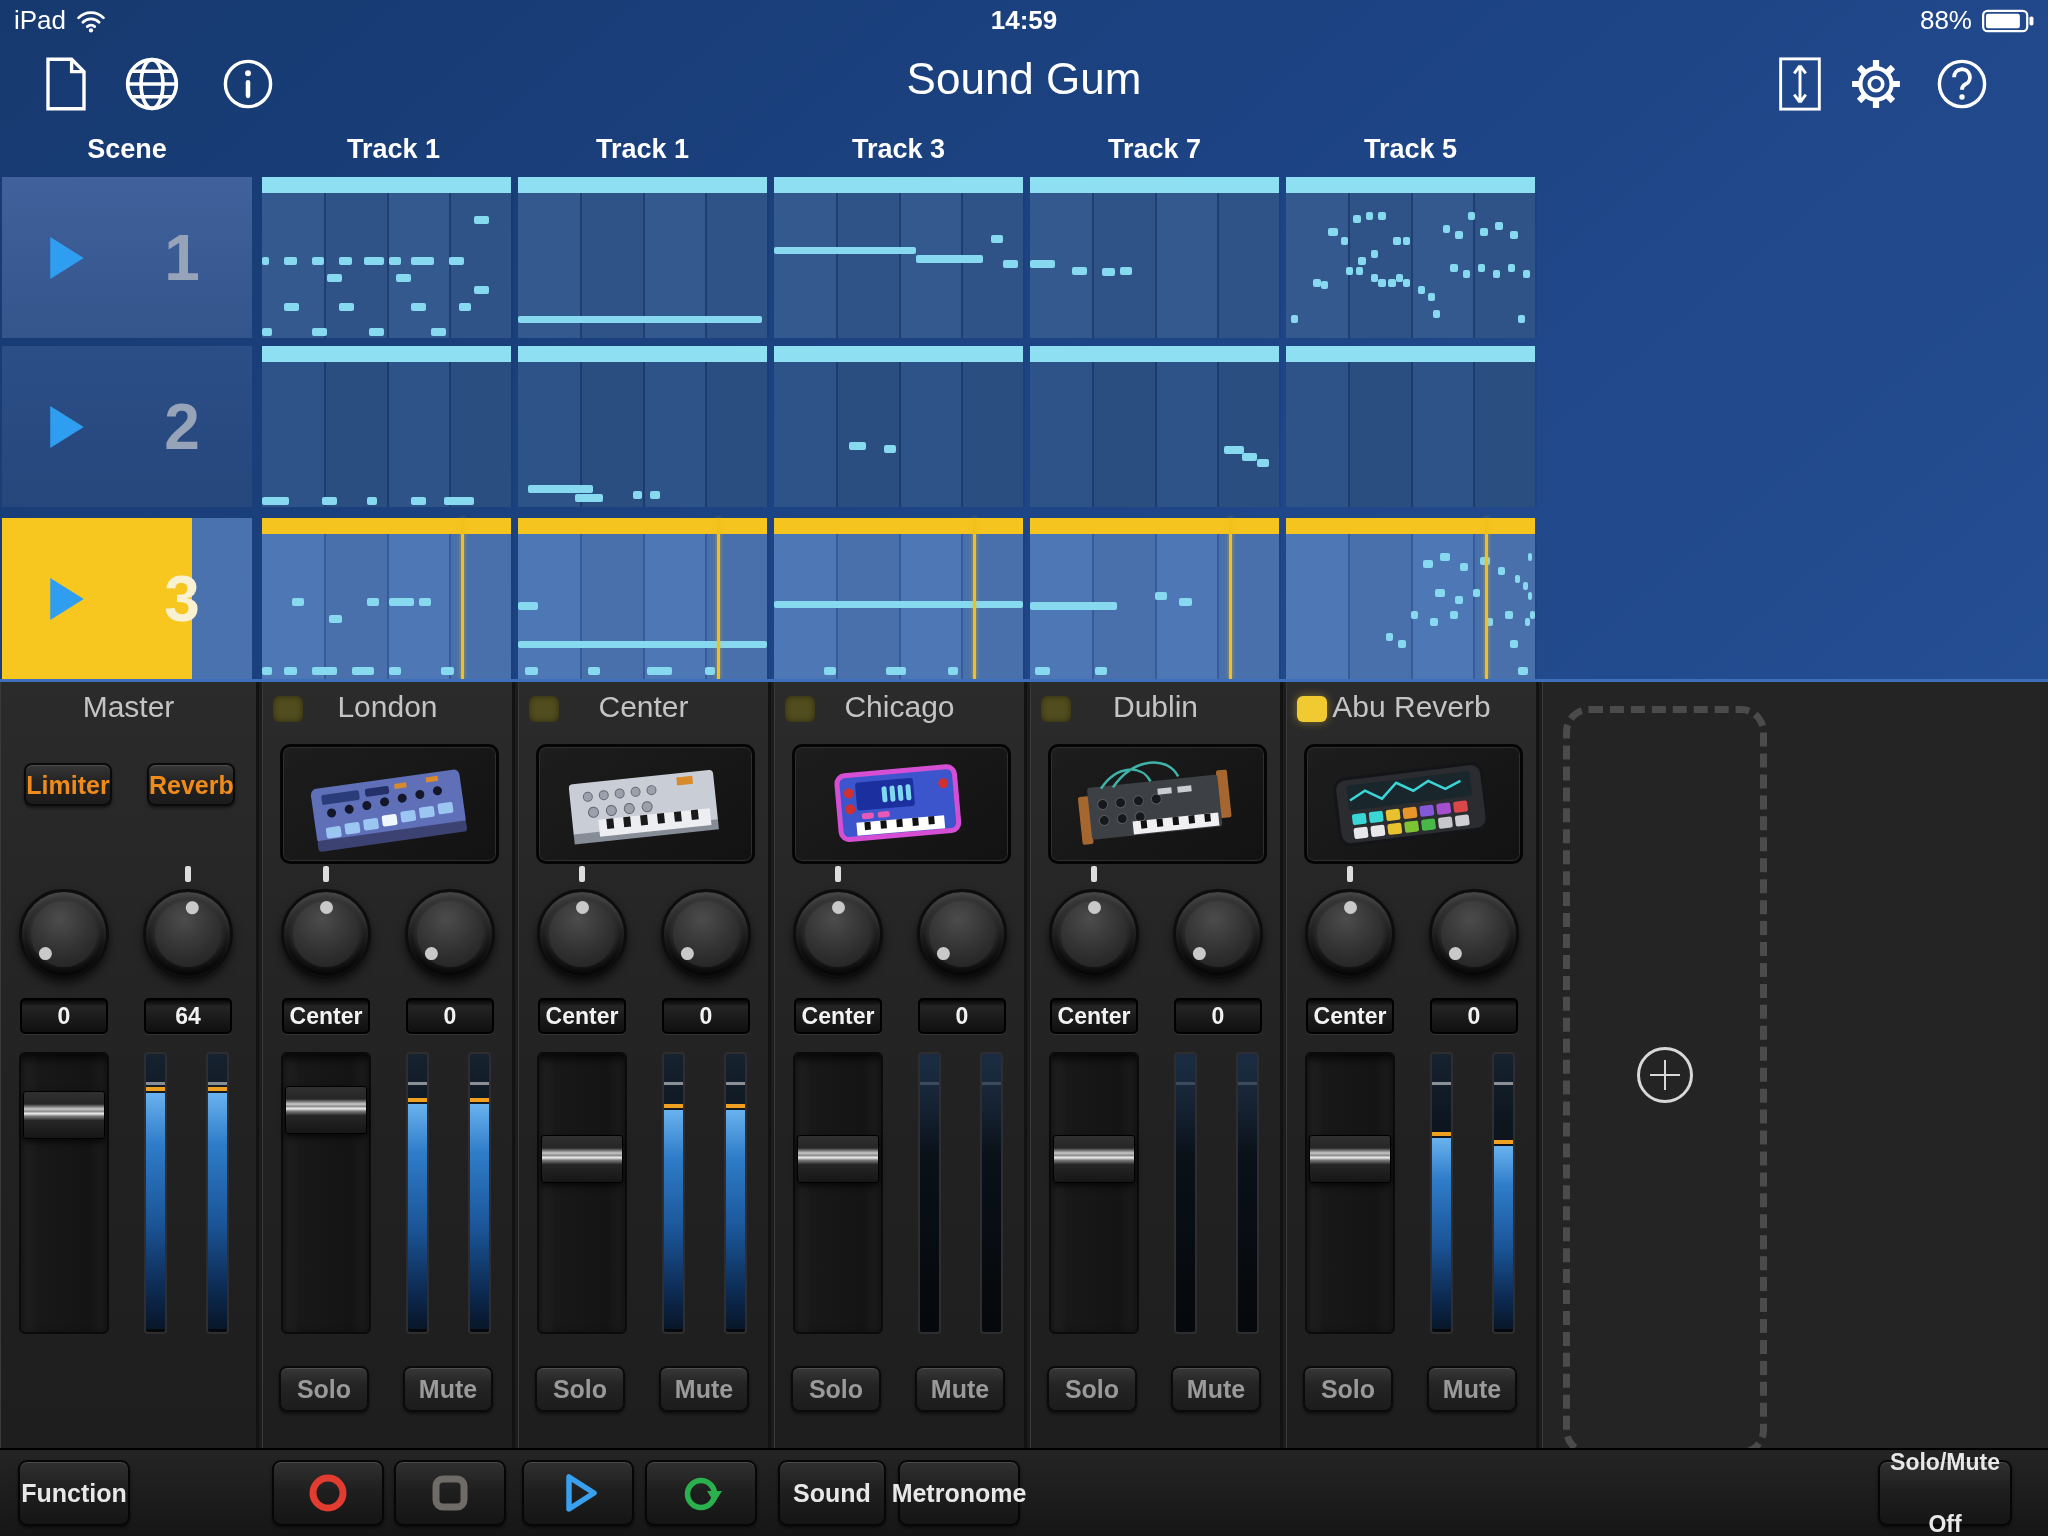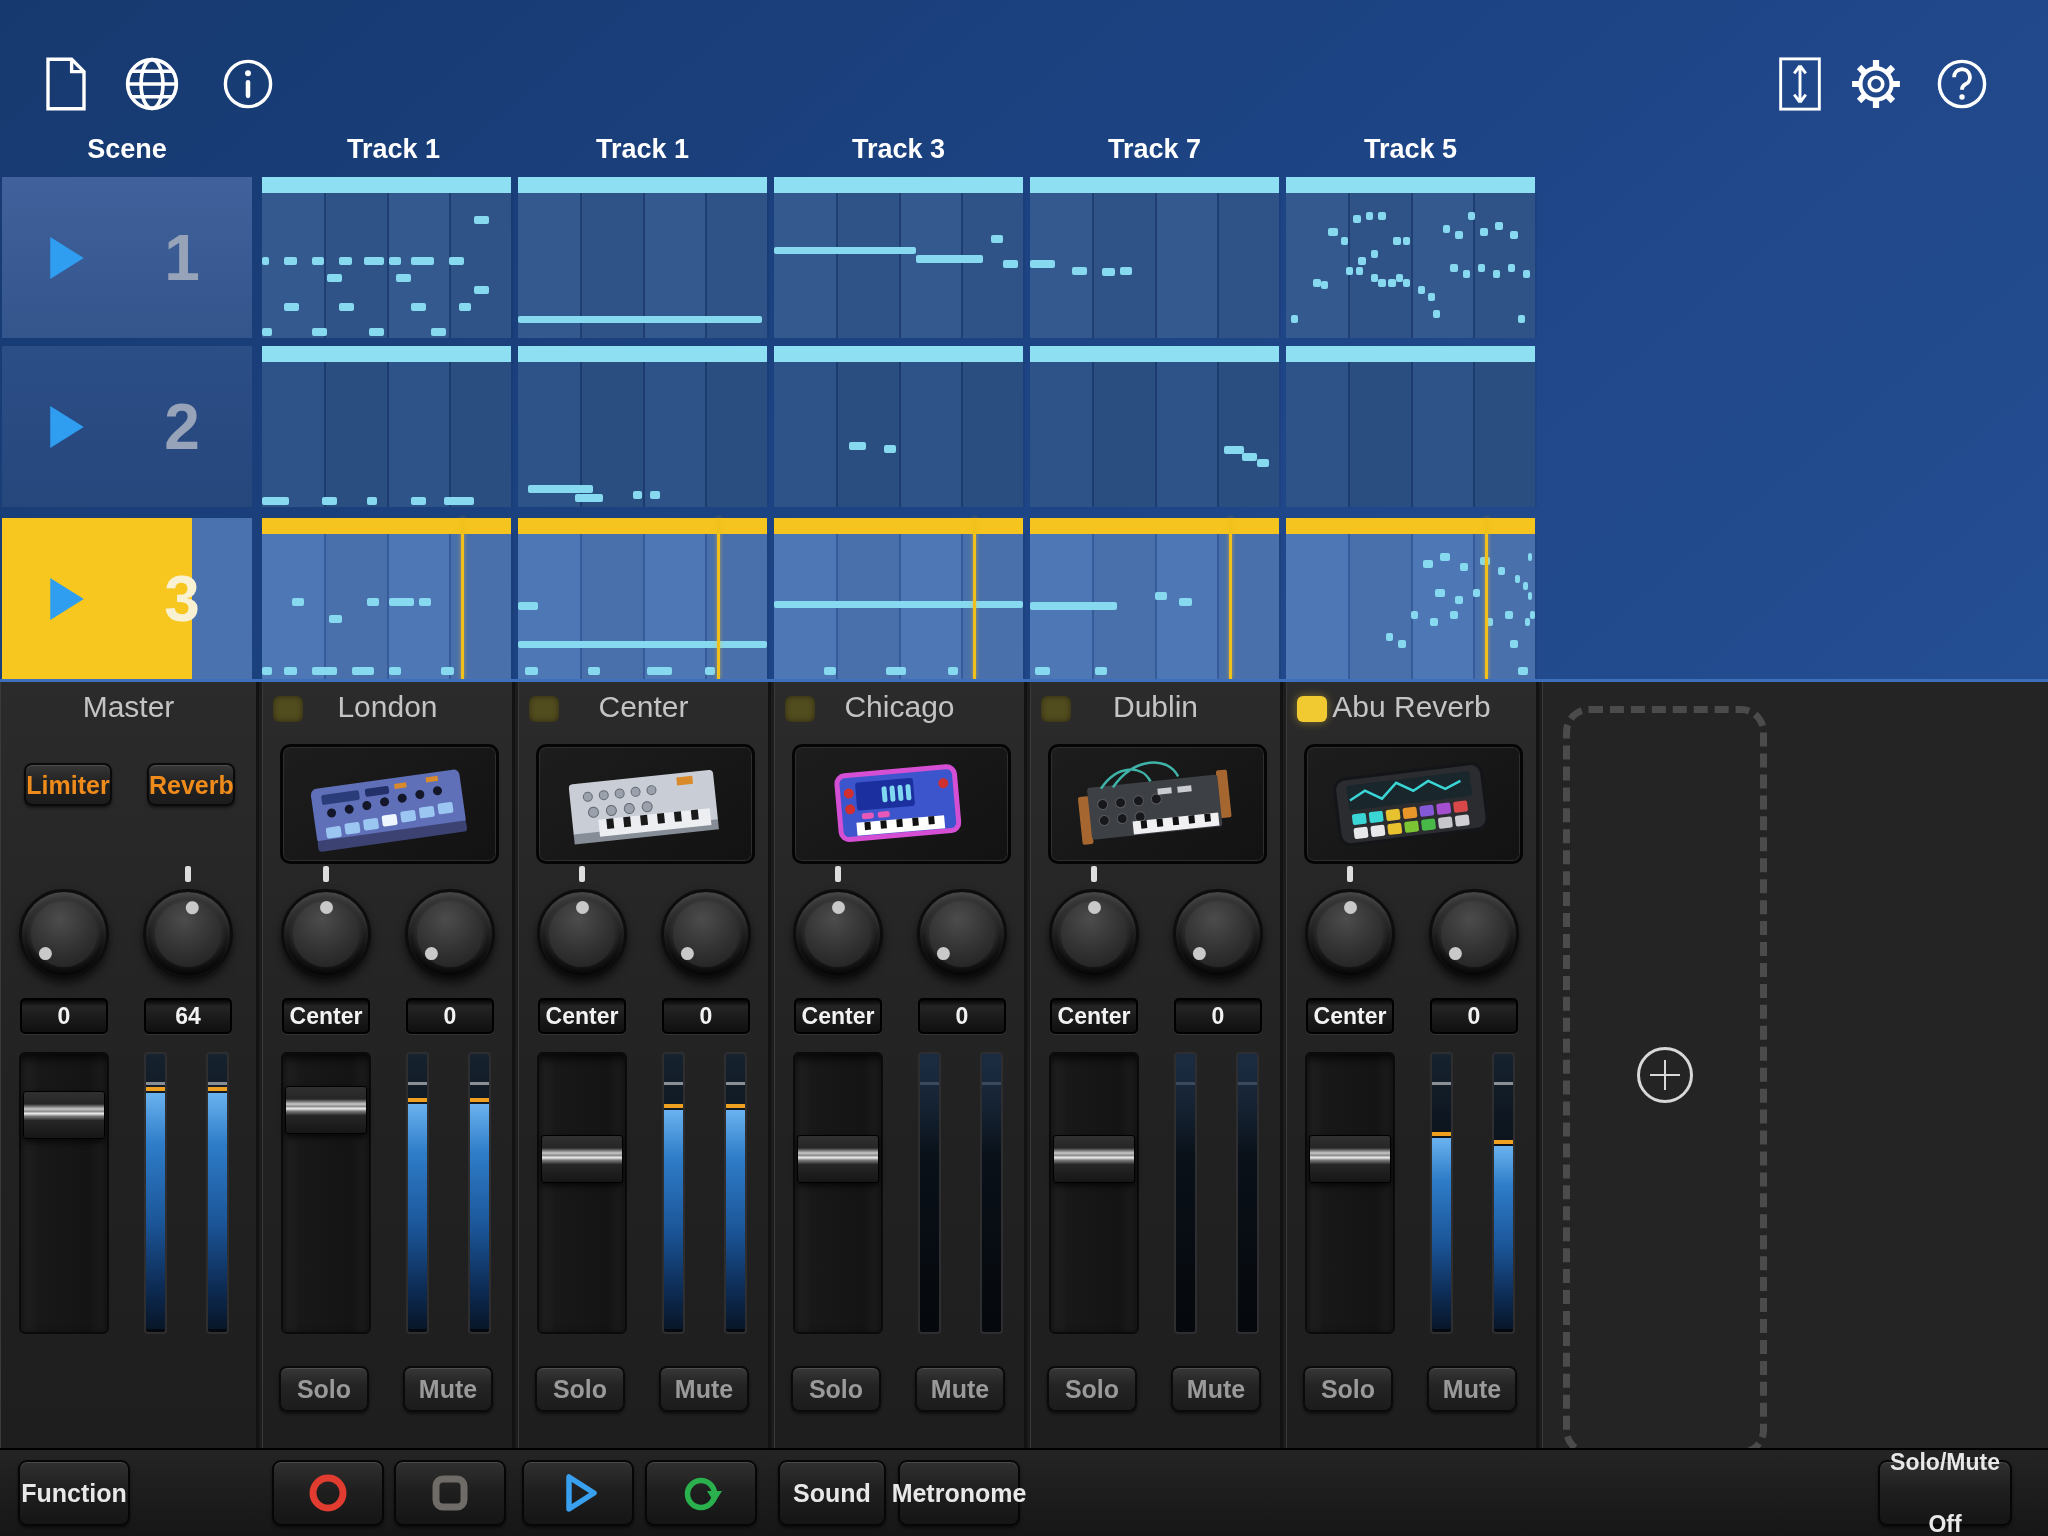--- a/index.html
+++ b/index.html
@@ -90,20 +90,40 @@
   .tbtn{position:absolute;top:10px;height:66px;border-radius:9px;background:linear-gradient(#303030,#1f1f1f 45%,#151515);
         border:2px solid #060606;box-shadow:inset 0 1px 0 rgba(255,255,255,.12),0 2px 3px rgba(0,0,0,.5);
         box-sizing:border-box;color:#e8e8e8;font-size:25px;font-weight:bold;text-align:center;line-height:62px;
         display:flex;align-items:center;justify-content:center;}
 </style>
 </head>
 <body>
 
 <div id="app" style="--scene-yellow: #f7c71f; --play-blue: #2f9ef1; --clip-head: #8edff2; --clip-blue: #31578f; --note-cyan: #86d9ee; --fx-orange: #ef8b1a; --led-yellow: #f0ca30; --peak-orange: #efa021;">
 
+  <div class="statusbar">
+    <div class="sb-left">
+      <span>iPad</span>
+      <svg width="30" height="24" viewBox="0 0 24 19" fill="none" stroke="#fff" stroke-width="2.2" stroke-linecap="round">
+        <path d="M2,7 A14,14 0 0 1 22,7"></path>
+          <path d="M5.5,10.5 A9,9 0 0 1 18.5,10.5"></path>
+          <path d="M9,14 A4.5,4.5 0 0 1 15,14"></path>
+          <circle cx="12" cy="17" r="1.7" fill="#fff" stroke="none"></circle>
+      </svg>
+    </div>
+    <div class="sb-time">14:59</div>
+    <div class="sb-right">
+      <span>88%</span>
+      <svg width="52" height="26" viewBox="0 0 46 20">
+        <rect x="1" y="1" width="39" height="18" rx="4" fill="none" stroke="#fff" stroke-width="2"></rect>
+        <rect x="3.5" y="3.5" width="30" height="13" rx="2" fill="#fff"></rect>
+        <rect x="42" y="6" width="3.5" height="8" rx="1.5" fill="#fff"></rect>
+      </svg>
+    </div>
+  </div>
 
   <div class="toolbar">
     <div class="icon-btn" style="left:38px">
       <svg width="46" height="54" viewBox="0 0 40 48">
           <path d="M4,2 H25 L36,13 V46 H4 Z"></path>
           <path d="M25,2 V13 H36"></path>
         </svg>
     </div>
     <div class="icon-btn" style="left:124px">
       <svg width="56" height="56" viewBox="0 0 46 46">
@@ -112,20 +132,21 @@
           <path d="M3,23 H43 M6.5,12.5 H39.5 M6.5,33.5 H39.5"></path>
         </svg>
     </div>
     <div class="icon-btn" style="left:220px">
       <svg width="52" height="52" viewBox="0 0 46 46">
           <circle cx="23" cy="23" r="20"></circle>
           <circle cx="23" cy="13.5" r="2.6" fill="#fff" stroke="none"></circle>
           <rect x="21" y="19.5" width="4" height="16" rx="2" fill="#fff" stroke="none"></rect>
         </svg>
     </div>
+    <div class="tb-title">Sound Gum</div>
     <div class="icon-btn" style="left:1772px">
       <svg width="50" height="58" viewBox="0 0 48 60">
           <rect x="4" y="4" width="40" height="52"></rect>
           <path d="M24,13 V47 M24,11 L18,19 M24,11 L30,19 M24,49 L18,41 M24,49 L30,41"></path>
         </svg>
     </div>
     <div class="icon-btn" style="left:1848px">
       <svg width="54" height="54" viewBox="0 0 52 52">
           <g stroke-width="6">
             <path d="M26,3 V10 M26,49 V42 M3,26 H10 M49,26 H42 M9.7,9.7 L14.7,14.7 M42.3,42.3 L37.3,37.3 M9.7,42.3 L14.7,37.3 M42.3,9.7 L37.3,14.7"></path>

